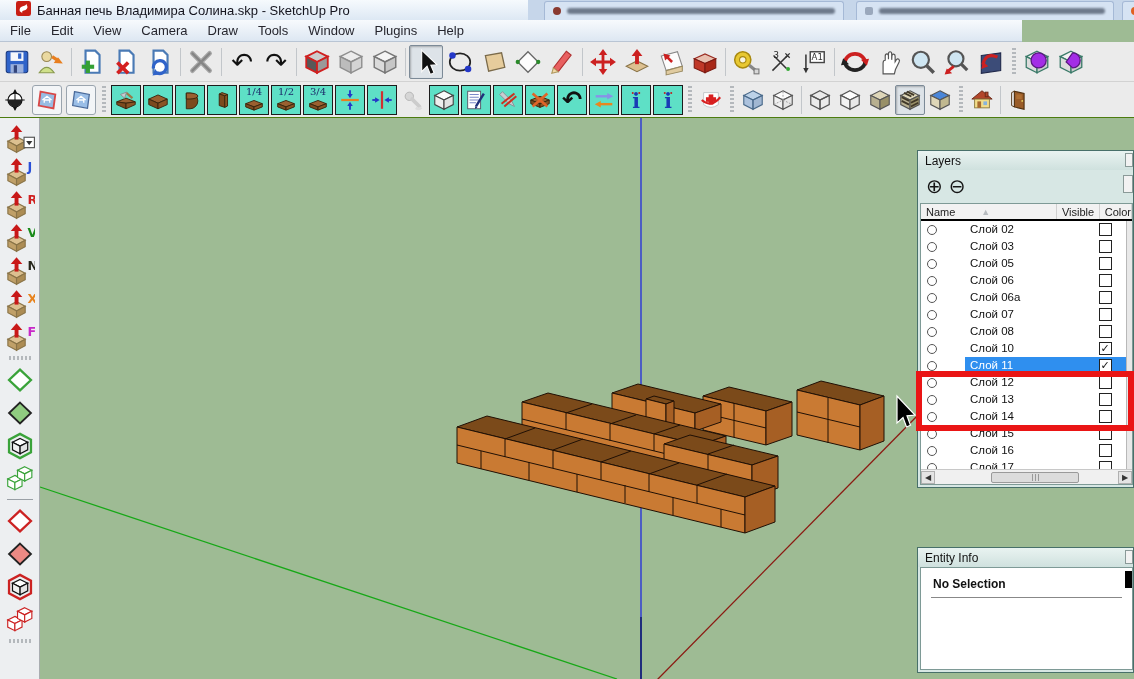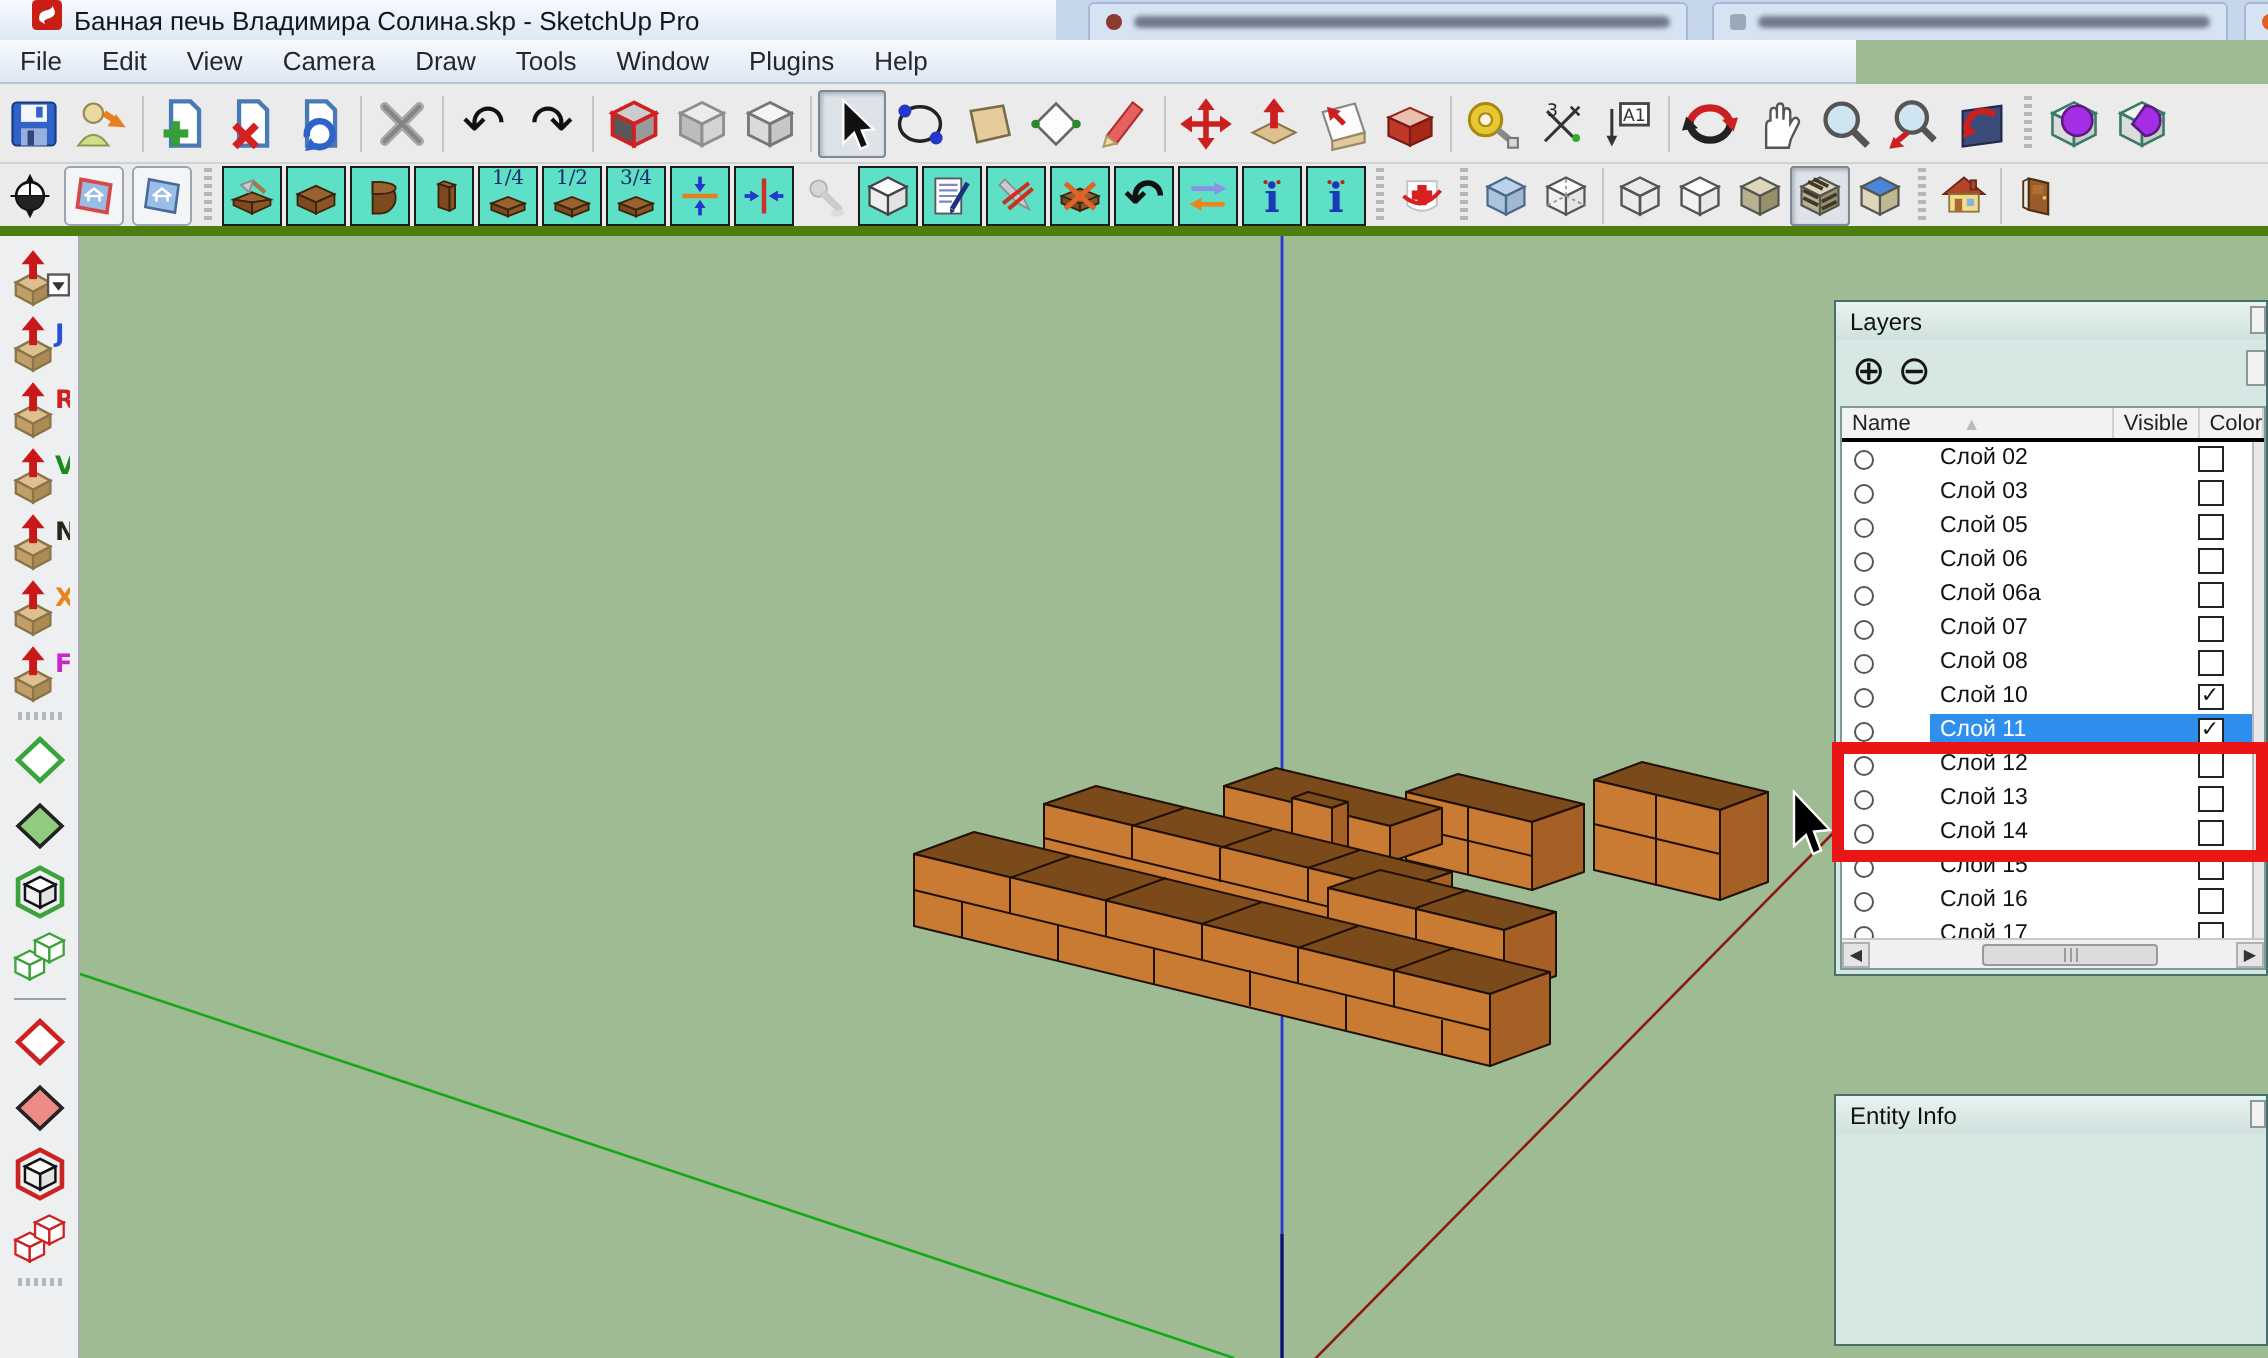--- a/index.html
+++ b/index.html
@@ -10,27 +10,27 @@
   .titlebar { position:absolute; left:0; top:0; width:1134px; height:20px; background:linear-gradient(#eef4fb,#d9e5f2); z-index:6; }
   .title-left { position:absolute; left:0; top:0; width:528px; height:20px; display:flex; align-items:center; gap:6px; padding-left:16px; background:linear-gradient(#f6fafd,#dde8f4); }
   .title-text { font-size:13px; color:#14141e; white-space:nowrap; }
   .bgstrip { position:absolute; left:528px; top:0; right:0; height:20px; background:#c6d6ea; }
   .bgt { position:absolute; top:1px; height:19px; background:#d6e3f3; border:1px solid #a5b9d6; border-bottom:none; border-radius:3px 3px 0 0; display:flex; align-items:center; gap:6px; padding:0 8px; overflow:hidden; }
   .bgt .dot { width:8px; height:8px; border-radius:50%; background:#8a3a30; flex:0 0 auto; }
   .bgt .dot.doc { background:#9aa8bc; border-radius:2px; }
   .bgt .dot.orange { background:#e06020; }
   .bgt .blurbar { height:6px; border-radius:3px; background:#6e7a8c; filter:blur(1.3px); flex:1; }
 
-  .menubar { position:absolute; left:0; top:20px; width:928px; height:22px; background:linear-gradient(#f7fafd,#dde7f2); border-bottom:1px solid #b9c5d4; display:flex; align-items:center; z-index:6; }
+  .menubar { position:absolute; left:0; top:20px; width:1022px; height:22px; background:linear-gradient(#f7fafd,#dde7f2); border-bottom:1px solid #b9c5d4; display:flex; align-items:center; z-index:6; }
   .mi { font-size:13px; color:#26262e; padding:0 10px; height:22px; line-height:22px; }
 
   
   .tb { position:absolute; left:0; width:1134px; background:#ebebeb; display:flex; align-items:center; z-index:6; }
   .tb1 { top:42px; height:40px; border-bottom:1px solid #d2d2d2; }
-  .tb2 { top:82px; height:36px; border-bottom:5px solid #4d7c0f; }
+  .tb2 { top:82px; height:36px; border-bottom:1px solid #4d7c0f; }
   .tbtn { width:34px; height:34px; display:flex; flex-direction:column; align-items:center; justify-content:center; position:relative; flex:0 0 auto; }
   .tb2 .tbtn { width:30px; height:30px; }
   .tbtn.teal { width:30px; height:30px; background:#5ee0c6; border:1px solid #1c1c1c; margin:0 1px; }
   .tbtn.framed { border:1px solid #9aa4ae; background:#f3f5f7; border-radius:3px; margin:0 2px; }
   .tbtn.pressed { border:1px solid #7c8a97; background:#dde3e8; box-shadow:inset 1px 1px 2px rgba(0,0,0,.25); border-radius:2px; }
   .ticon { display:flex; align-items:center; justify-content:center; }
   .ticon svg { display:block; }
   .flabel { position:absolute; top:0px; left:0; right:0; text-align:center; font-family:"DejaVu Serif",serif; font-size:10px; color:#1c2a6a; line-height:11px; }
   .sep { width:1px; height:28px; background:#c2c6ca; margin:0 3px; flex:0 0 auto; }
   .vgrip { width:4px; height:28px; margin:0 4px; flex:0 0 auto; background:repeating-linear-gradient(180deg,#b4b8bc 0 2px,transparent 2px 4px); }
@@ -1091,15 +1091,20 @@
       <span class="arr right">▶</span>
     </div>
   </div>
 </div>
 
 <div class="panel einfo-panel">
   <div class="ptitle">
     <span>Entity Info</span>
     <span class="pfrag"></span>
   </div>
+  <div class="einfo-body">
+    <div class="noselect">No Selection</div>
+    <div class="einfo-div"></div>
+    <div class="einfo-frag"></div>
+  </div>
 </div>
 
 <div class="redrect"></div>
 
 </body></html>

